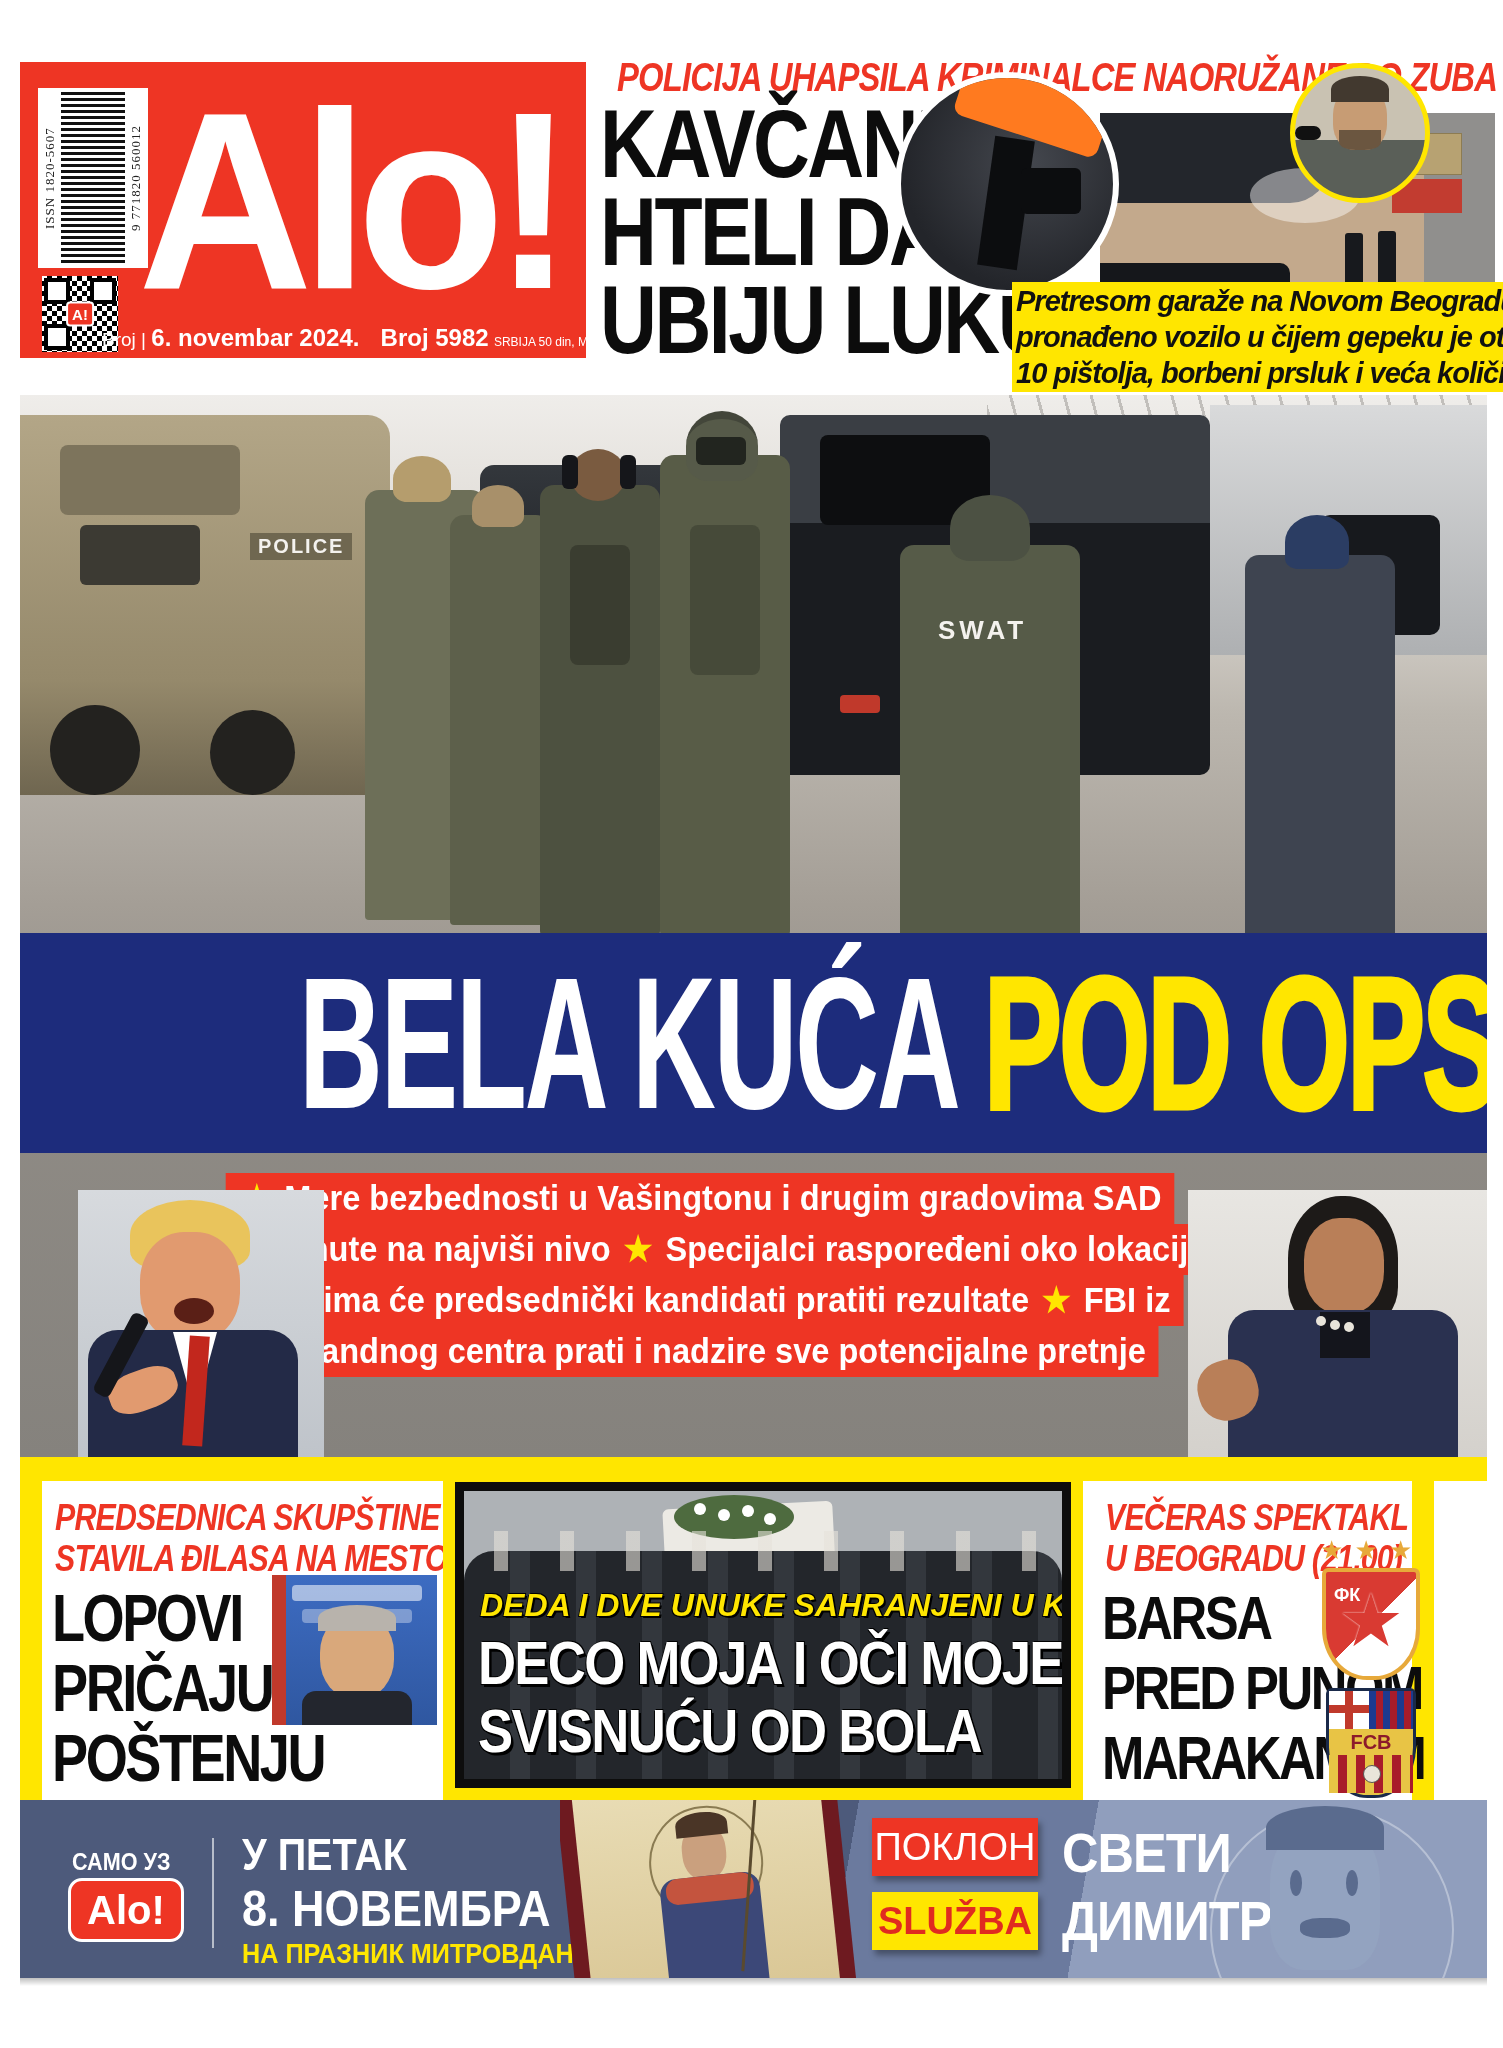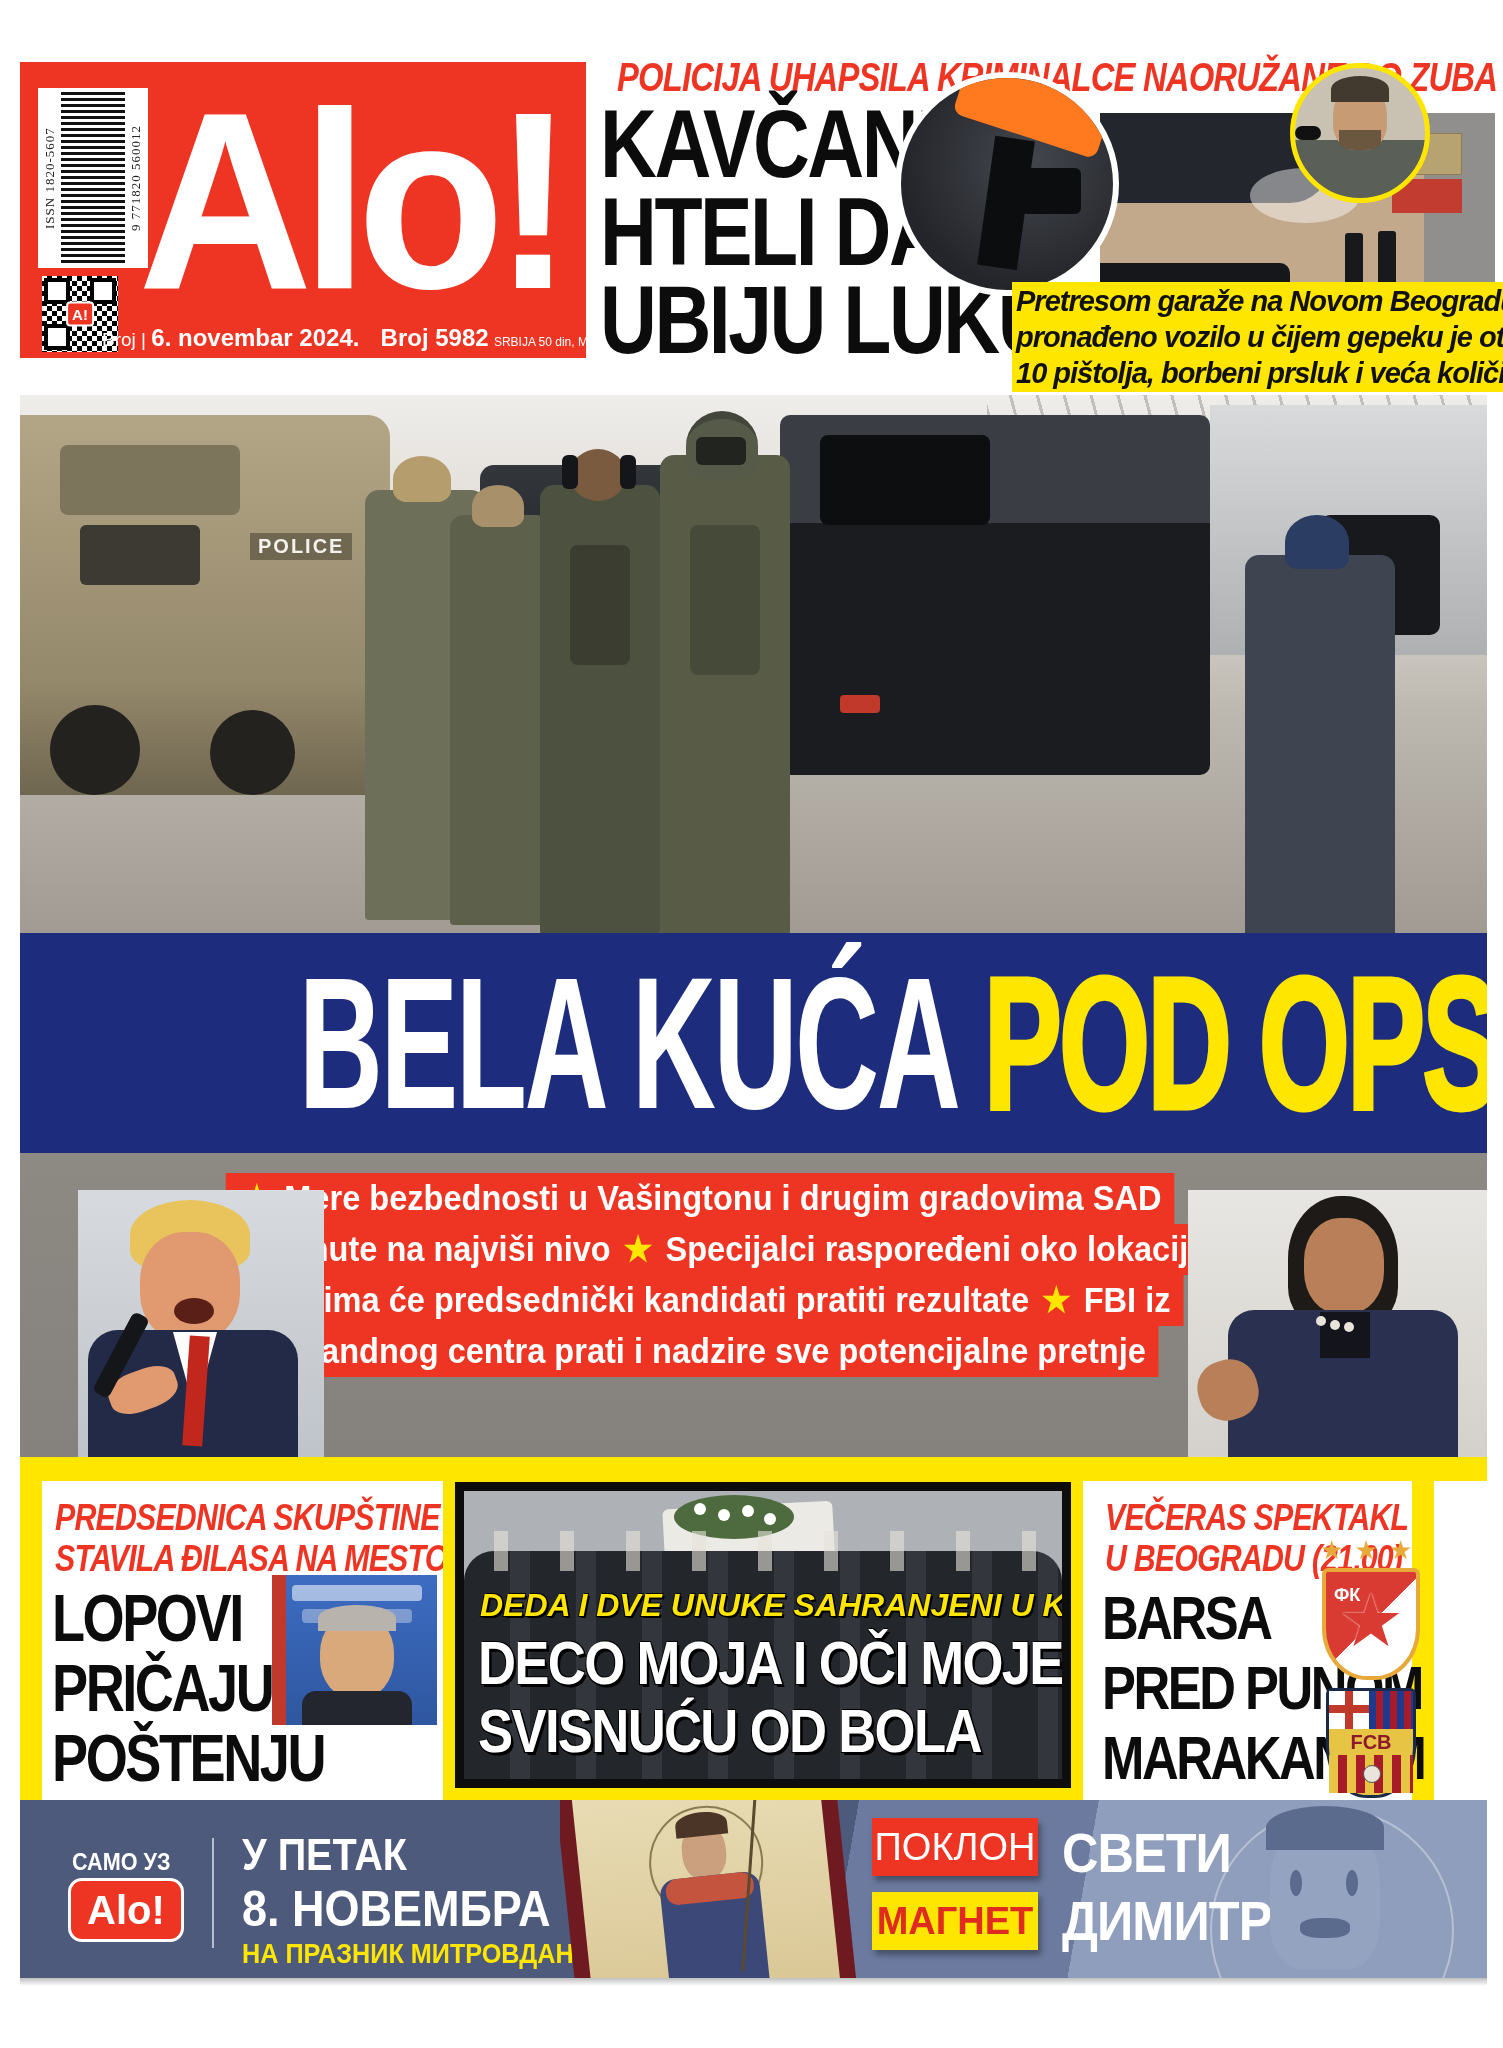--- a/index.html
+++ b/index.html
@@ -171,20 +171,24 @@
       <div class="abs" style="left:22px;top:-30px;width:16px;height:34px;background:#15161a;border-radius:6px;"></div>
       <div class="abs" style="left:80px;top:-30px;width:16px;height:34px;background:#15161a;border-radius:6px;"></div>
       <div class="abs" style="left:30px;top:60px;width:60px;height:120px;background:#3a3d30;border-radius:8px;"></div>
     </div>
     <div class="abs sil" style="left:640px;top:60px;width:130px;height:480px;background:#585c47;">
       <div class="abs" style="left:26px;top:-44px;width:72px;height:62px;background:#565a49;border-radius:50% 50% 30% 30%;border-top:8px solid #43463a;"></div>
       <div class="abs" style="left:36px;top:-18px;width:50px;height:28px;background:#22251f;border-radius:6px;"></div>
       <div class="abs" style="left:30px;top:70px;width:70px;height:150px;background:#464a39;border-radius:8px;"></div>
     </div>
 
+    <div class="abs sil" style="left:880px;top:150px;width:180px;height:500px;background:#565b48;">
+      <div class="abs" style="left:50px;top:-50px;width:80px;height:66px;background:#4c5143;border-radius:50% 50% 25% 25%;"></div>
+      <div class="abs photo-label" style="left:38px;top:70px;font-size:26px;letter-spacing:4px;">SWAT</div>
+    </div>
 
 
     <div class="abs" style="left:0;top:538px;width:1467px;height:220px;background:#1d2c7c;">
       <div class="abs band-text" style="top:6px;font-size:188px;line-height:208px;">
         <span class="band-white">BELA KUĆA </span><span class="band-yellow">POD OPSADOM!</span>
       </div>
     </div>
 
     <div class="abs" style="left:150px;top:778px;width:1060px;text-align:center;font-size:35px;line-height:45px;transform:scaleX(.93);">
       <div class="deck-line star-colorize"><span class="star">★</span> Mere bezbednosti u Vašingtonu i drugim gradovima SAD</div><br>
@@ -290,21 +294,21 @@
           <div class="abs" style="left:104px;top:48px;width:44px;height:56px;background:#caa07e;border-radius:45%;"></div>
           <div class="abs" style="left:100px;top:36px;width:52px;height:24px;background:#4a3526;border-radius:50% 50% 0 0;"></div>
           <div class="abs" style="left:78px;top:100px;width:100px;height:110px;background:#3c4878;border-radius:16px 16px 0 0;"></div>
           <div class="abs" style="left:84px;top:100px;width:88px;height:26px;background:#c4543e;border-radius:12px;"></div>
           <div class="abs" style="left:168px;top:0px;width:3px;height:200px;background:#5a4a2e;transform:rotate(10deg);"></div>
         </div>
       </div>
     </div>
 
     <div class="abs gift-red" style="left:852px;top:18px;width:166px;height:58px;font-size:38px;">ПОКЛОН</div>
-    <div class="abs gift-yellow" style="left:852px;top:92px;width:166px;height:58px;font-size:38px;">МАГНЕТ</div>
+    <div class="abs gift-yellow" style="left:852px;top:92px;width:166px;height:58px;font-size:38px;">SLUŽBA</div>
 
     <div class="abs promo-white" style="left:1042px;top:20px;font-size:56px;letter-spacing:-1px;">СВЕТИ</div>
     <div class="abs promo-white" style="left:1042px;top:88px;font-size:56px;letter-spacing:-1px;">ДИМИТРИЈЕ</div>
 
     <div class="abs" style="left:1130px;top:0;width:337px;height:178px;overflow:hidden;">
       <div class="abs" style="left:60px;top:8px;width:240px;height:240px;border:2px solid rgba(255,255,255,.35);border-radius:50%;"></div>
       <div class="abs" style="left:120px;top:20px;width:110px;height:150px;background:#93a3c0;border-radius:42% 42% 30% 30%;"></div>
       <div class="abs" style="left:116px;top:6px;width:118px;height:44px;background:#5a6b8e;border-radius:50% 50% 0 0;"></div>
       <div class="abs" style="left:140px;top:70px;width:12px;height:26px;background:#5a6b8e;border-radius:50%;box-shadow:56px 0 0 #5a6b8e;"></div>
       <div class="abs" style="left:150px;top:118px;width:50px;height:20px;background:#5a6b8e;border-radius:40%;"></div>

